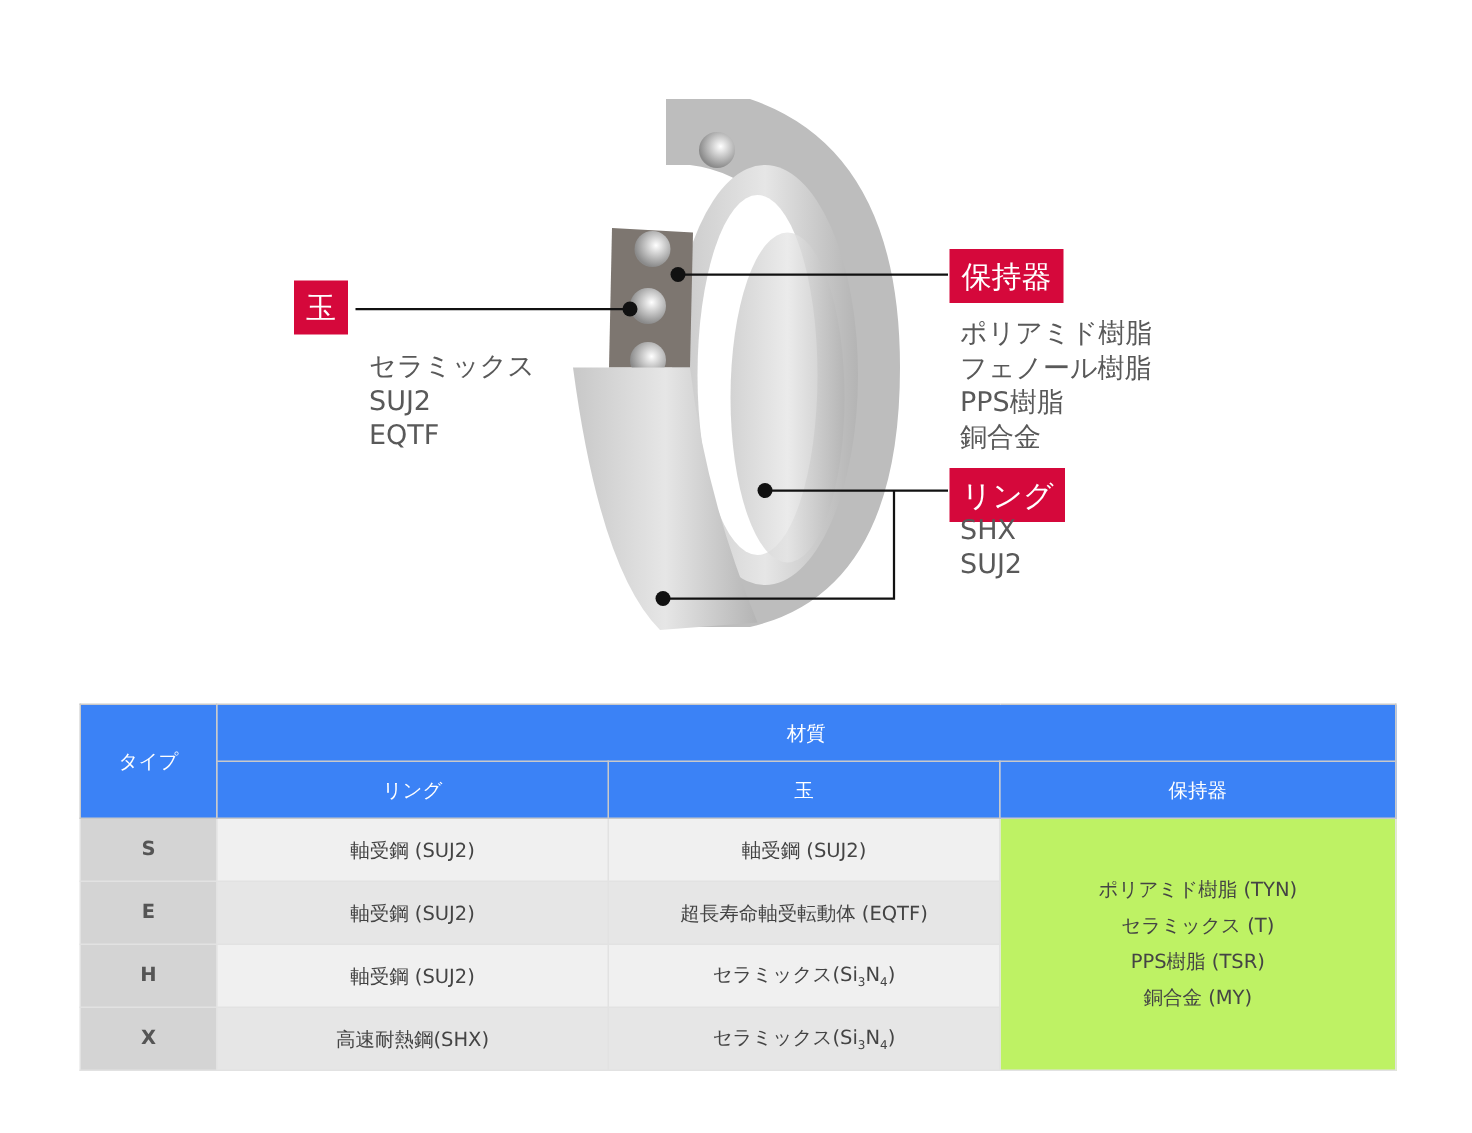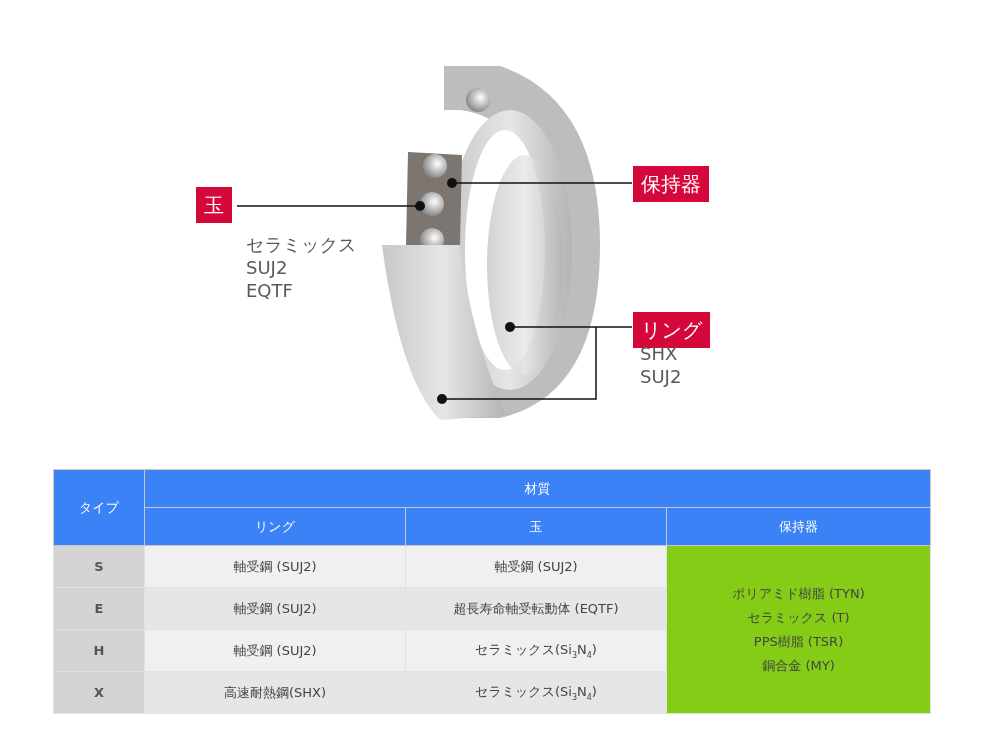--- a/index.html
+++ b/index.html
@@ -10,21 +10,21 @@
                padding: 0 8px; height: 36px; line-height: 36px; }
   .label-list { position: absolute; font-size: 18px; line-height: 23px; color: #595959; }
   .label-list div { white-space: nowrap; }
   table.spec { position: absolute; left: 53px; top: 469px; width: 877px; border-collapse: collapse;
                font-size: 13px; table-layout: fixed; }
   table.spec th { background: #3b82f6; color: #fff; font-weight: normal; border: 1px solid #c9c9c9; height: 35px; }
   table.spec td { text-align: center; border: 1px solid #e2e2e2; height: 39px; color: #444; }
   table.spec td.type { background: #d4d4d4; font-weight: bold; color: #555; }
   table.spec tr.odd td.cell { background: #f0f0f0; }
   table.spec tr.even td.cell { background: #e6e6e6; }
-  table.spec td.cage { background: #84cc16; line-height: 24px; }
+  table.spec td.cage { background: #bef264; line-height: 24px; }
   sub { font-size: 8px; }
 </style>
 </head>
 <body>
 
 <div class="diagram">
   <svg width="981" height="450" style="position:absolute;left:0;top:0">
     <defs>
       <linearGradient id="g1" x1="0" x2="1">
           <stop offset="0" stop-color="#c8c8c8"></stop>
@@ -61,20 +61,26 @@
   </svg>
 
   <div class="label-box" style="left:196px;top:187px;">玉</div>
   <div class="label-list" style="left:203px;top:233px;margin-left:43px;">
     <div>セラミックス</div>
     <div>SUJ2</div>
     <div>EQTF</div>
   </div>
 
   <div class="label-box" style="left:633px;top:166px;">保持器</div>
+  <div class="label-list" style="left:640px;top:211px;">
+    <div>ポリアミド樹脂</div>
+    <div>フェノール樹脂</div>
+    <div>PPS樹脂</div>
+    <div>銅合金</div>
+  </div>
 
   <div class="label-box" style="left:633px;top:312px;">リング</div>
   <div class="label-list" style="left:640px;top:342px;">
     <div>SHX</div>
     <div>SUJ2</div>
   </div>
 </div>
 
 <table class="spec">
   <colgroup>

